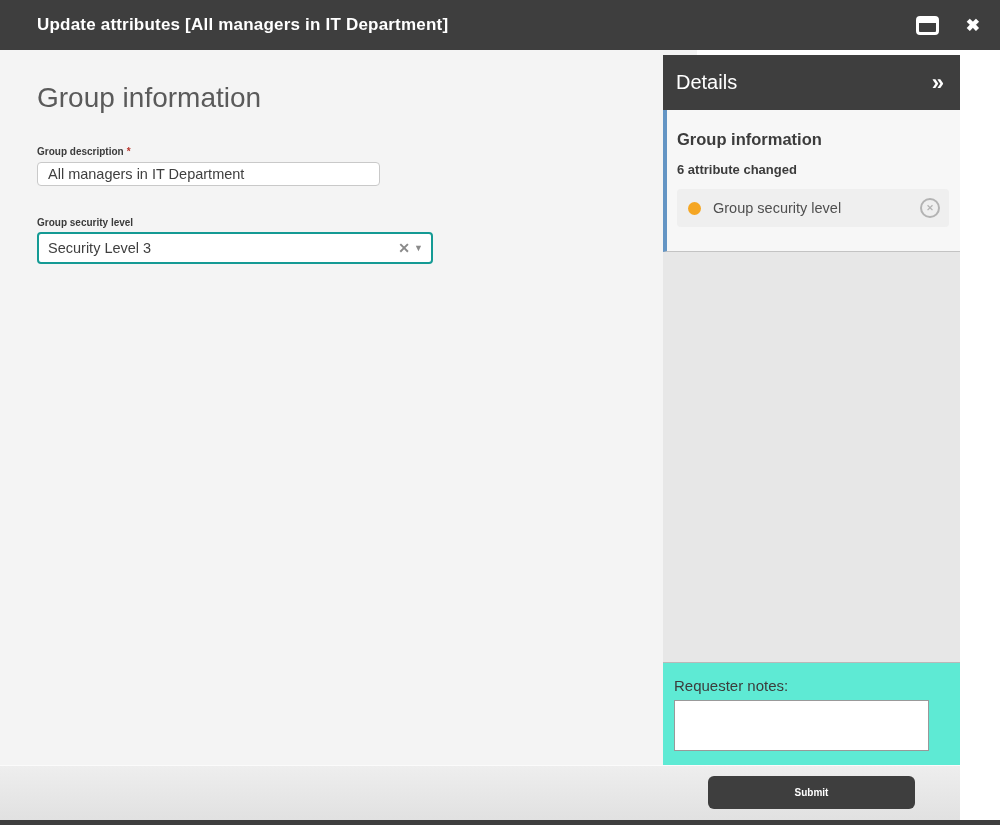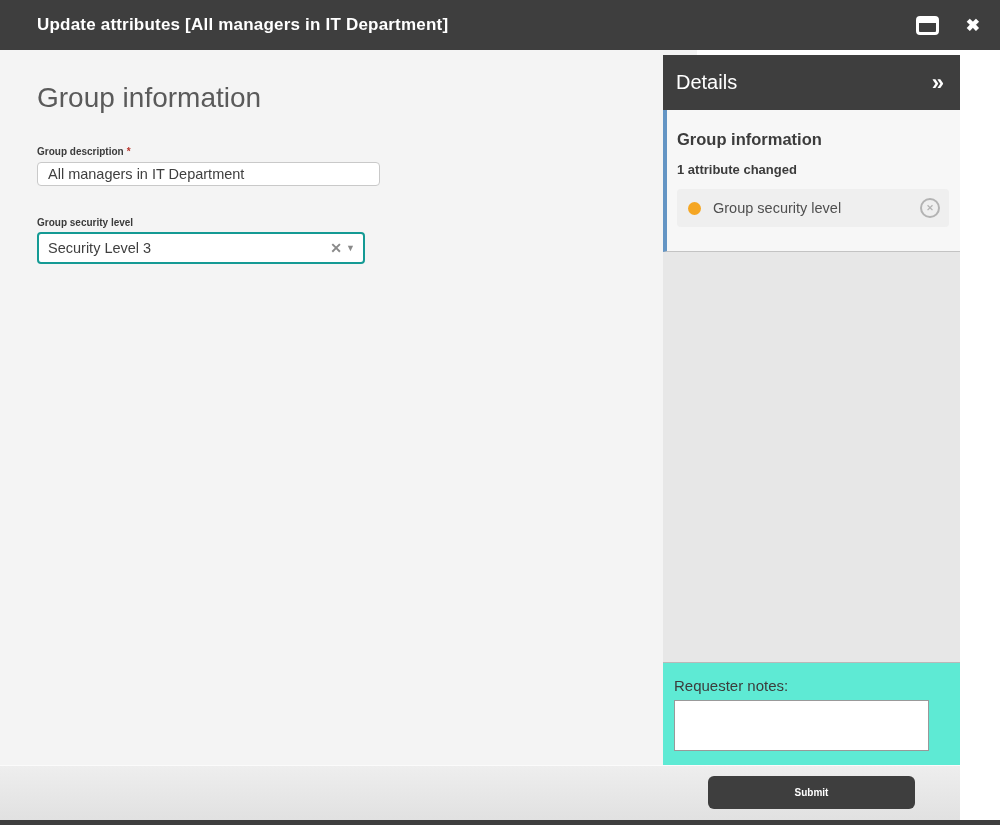--- a/index.html
+++ b/index.html
@@ -48,21 +48,21 @@
   .field-label.first { margin-top: 32px; }
   .field-label.second { margin-top: 31px; }
   .required-marker { color: #b8352c; font-weight: bold; margin-left: 3px; }
   .text-input {
     margin-top: 5px; width: 343px; height: 24px;
     border: 1px solid #c9c9c9; border-radius: 4px; background: #ffffff;
     padding: 0 10px; font-family: "Liberation Sans", sans-serif;
     font-size: 14.5px; color: #3f3f3f; outline: none;
   }
   .dropdown {
-    margin-top: 4px; width: 328px; height: 32px;
+    margin-top: 4px; width: 396px; height: 32px;
     border: 2px solid #149a94; border-radius: 4px; background: #ffffff;
     display: flex; align-items: center;
     padding: 0 8px 0 9px; cursor: pointer;
   }
   .dropdown-value { font-size: 14.5px; color: #3f3f3f; flex: 1; }
   .dropdown-clear {
     color: #8a8a8a; font-size: 14px; font-weight: bold; cursor: pointer;
     margin-right: 4px; line-height: 1;
   }
   .dropdown-caret {
@@ -176,21 +176,21 @@
 <div class="main-footer"></div>
 
 <div class="details-panel">
   <div class="details-header">
     <span class="details-header-title">Details</span>
     <span class="collapse-btn">»</span>
   </div>
 
   <div class="details-card">
     <div class="card-title">Group information</div>
-    <div class="card-summary">1 attribute changed</div>
+    <div class="card-summary">6 attribute changed</div>
     <div class="change-row">
       <span class="change-dot"></span>
       <span class="change-label">Group security level</span>
       <span class="revert-btn">✕</span>
     </div>
   </div>
 
   <div class="details-body"></div>
 
   <div class="notes-section">

